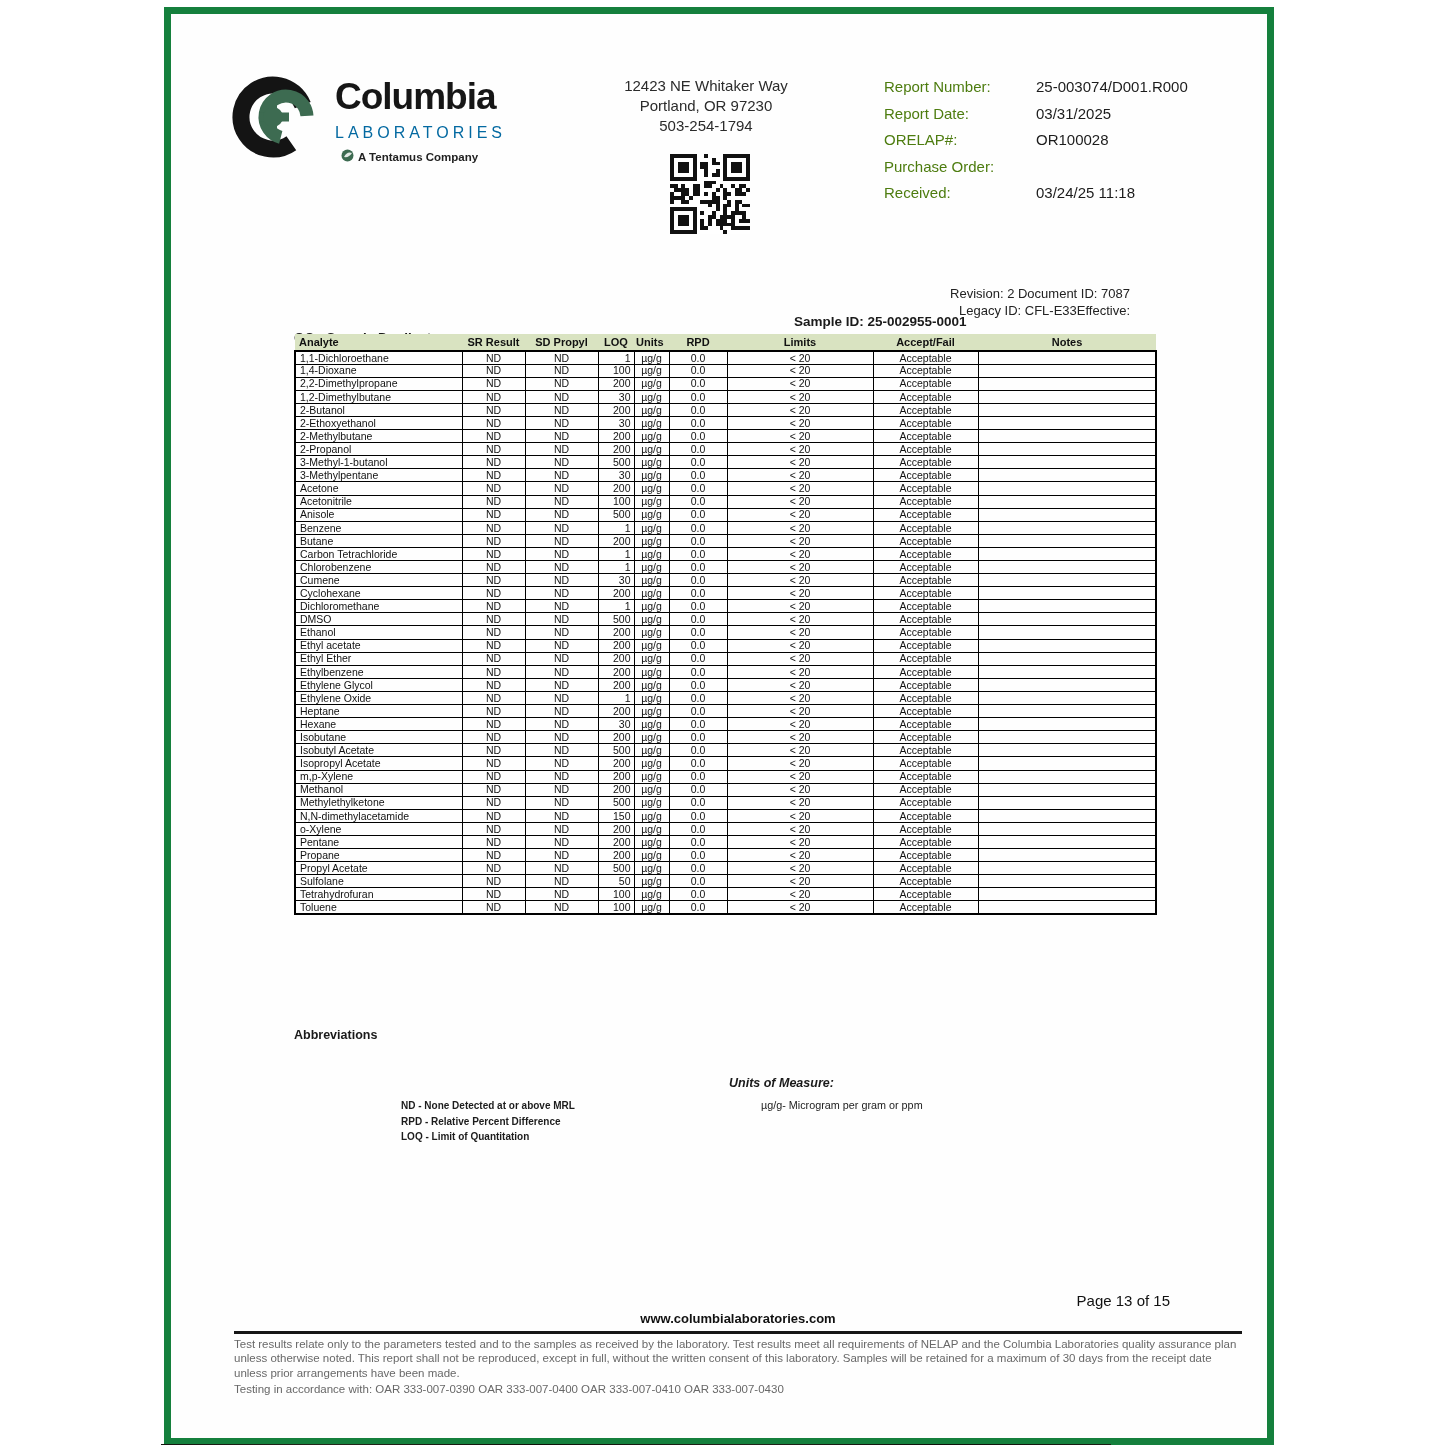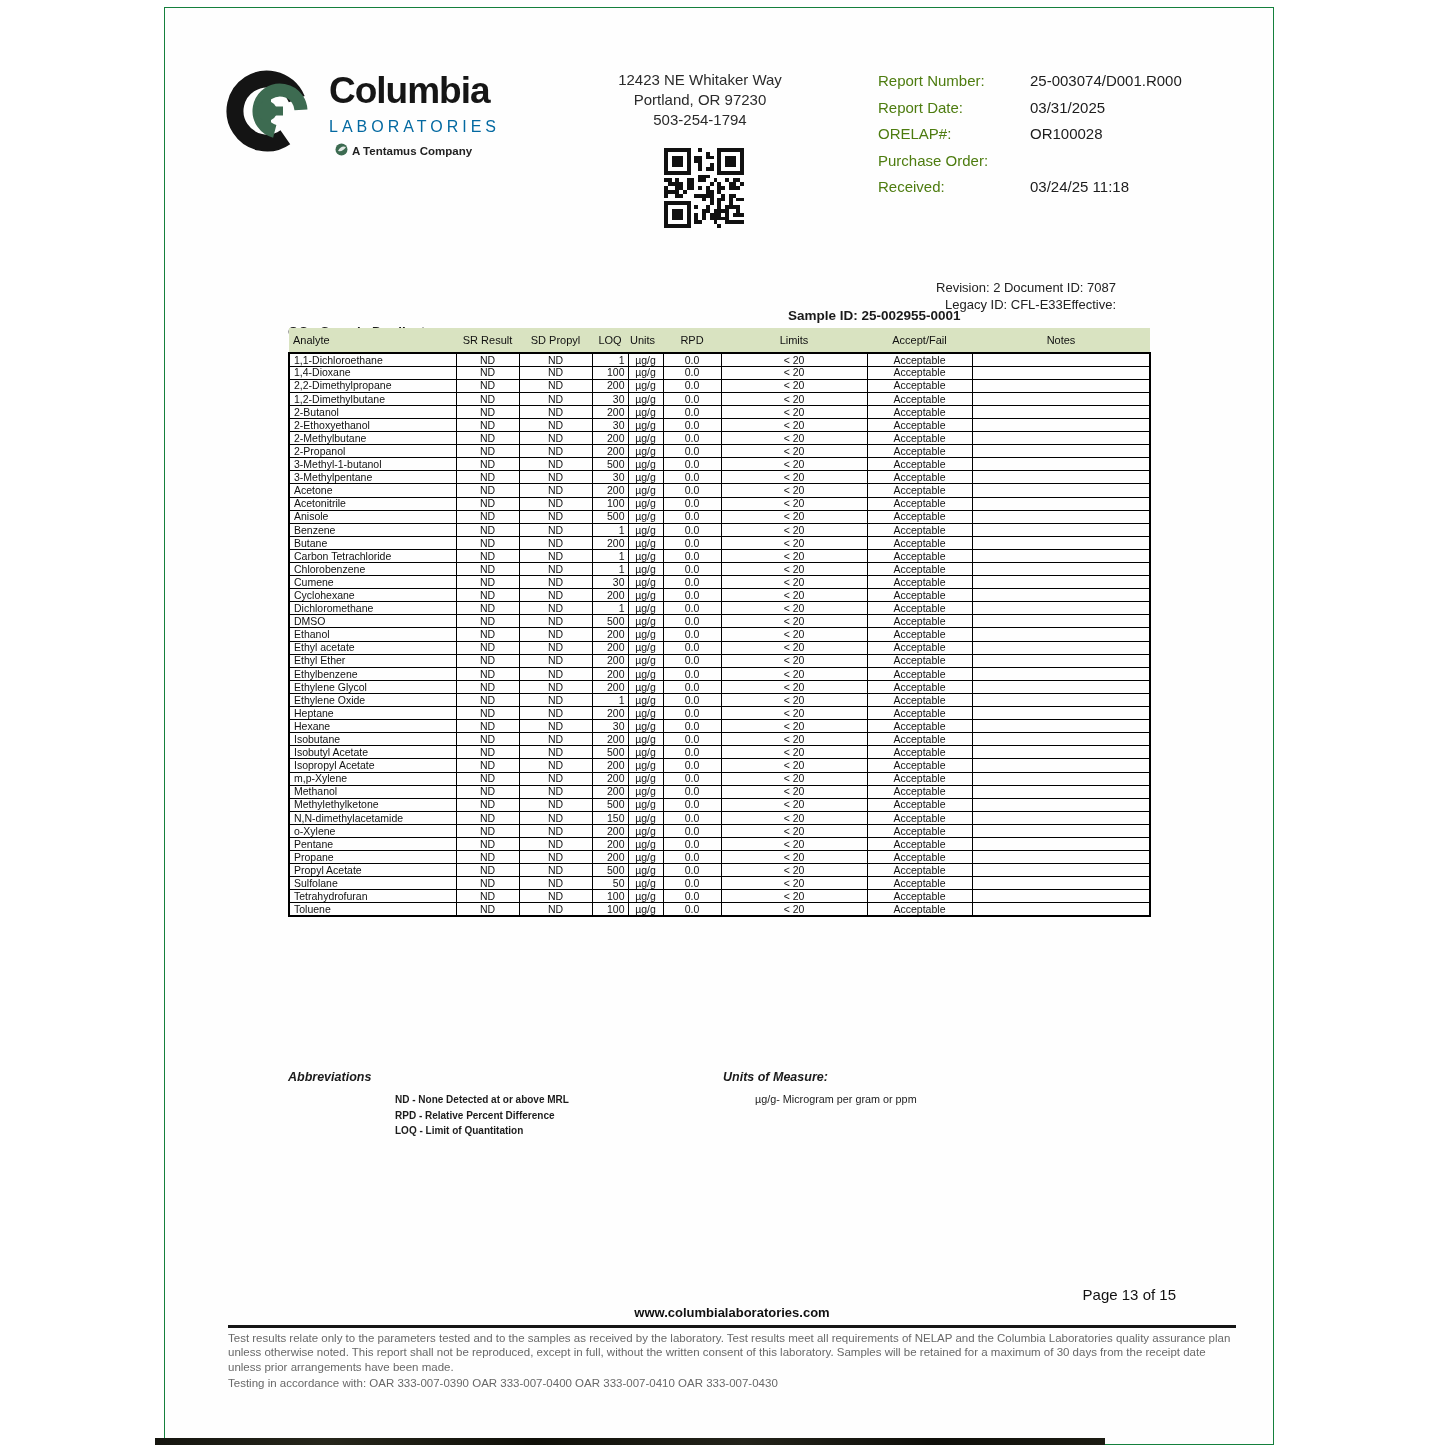--- a/index.html
+++ b/index.html
@@ -1,61 +1,61 @@
 <!DOCTYPE html>
 <html style="--hdr-green: #d9e3c1;"><head>
 <meta charset="utf-8">
 <style>
   * { margin:0; padding:0; box-sizing:border-box; }
   html,body { width:1445px; height:1445px; background:#ffffff; overflow:hidden;
     font-family:"Liberation Sans", sans-serif; color:#1a1a1a; }
   .page { position:absolute; left:164px; top:7px; width:1110px; height:1438px;
-    background:#fefefe; border:1px solid #15803d; }
+    background:#fefefe; border:7px solid #15803d; }
 
   
   .logo-block { position:absolute; left:58px; top:60px; display:flex; align-items:flex-start; }
   .logo-text { margin-left:4px; margin-top:4px; }
   .logo-name { font-size:37px; font-weight:bold; letter-spacing:-1px; color:#161616; line-height:38px; }
   .logo-sub { font-size:16px; letter-spacing:4px; color:#0369a1; margin-top:8px; }
   .logo-tagline { display:flex; align-items:center; margin-top:6px; margin-left:6px; }
   .logo-tagline .txt { font-size:11.5px; font-weight:bold; color:#222; margin-left:4px; }
 
   .address-block { position:absolute; left:370px; top:62px; width:330px; text-align:center;
     font-size:15px; line-height:20px; color:#2b2b2b; }
   .qr-wrap { position:absolute; left:499px; top:140px; width:80px; height:80px; }
 
   .report-info { position:absolute; left:713px; top:64px; font-size:15px; }
   .report-info .row { display:flex; margin-bottom:9.5px; }
   .report-info .lbl { width:152px; font-weight:normal; color:#4d7c0f; }
   .report-info .val { color:#1c1c1c; }
 
-  .revision-block { position:absolute; right:157px; top:271px; text-align:right;
+  .revision-block { position:absolute; right:137px; top:271px; text-align:right;
     font-size:13px; line-height:17px; color:#222; }
 
   .section-title { position:absolute; left:123px; top:316px; font-size:13.5px; font-weight:bold; }
   .sample-id { position:absolute; left:623px; top:300px; font-size:13.5px; font-weight:bold; }
 
   
   .tbl-wrap { position:absolute; left:123px; top:320px; width:861px; }
   table { border-collapse:collapse; table-layout:fixed; width:861px; }
   .col0{width:167px}.col1{width:63px}.col2{width:73px}.col3{width:36px}
   .col4{width:35px}.col5{width:58px}.col6{width:146px}.col7{width:105px}.col8{width:178px}
-  thead th { background:var(--hdr-green); font-size:11px; font-weight:normal; text-align:center;
-    height:25px; padding:1px 2px; border:none; color:#111; }
+  thead th { background:var(--hdr-green); font-size:11px; font-weight:bold; text-align:center;
+    height:17px; padding:1px 2px; border:none; color:#111; }
   thead th.c0 { text-align:left; padding-left:4px; }
   thead th.c4 { text-align:left; }
   tbody { border:2.5px solid #000; }
   tbody td { border:1.8px solid #000; font-size:10.5px; height:13.1px;
     padding:0 3px; line-height:1; white-space:nowrap; overflow:hidden; color:#111; }
   td.c0 { text-align:left; padding-left:4px; }
   td.c1, td.c2, td.c4, td.c5, td.c6, td.c7 { text-align:center; }
   td.c3 { text-align:right; }
 
   
-  .abbr-title { position:absolute; left:123px; top:1062px; font-size:12.5px; font-weight:bold; font-style:italic; }
+  .abbr-title { position:absolute; left:123px; top:1014px; font-size:12.5px; font-weight:bold; }
   .abbr-items { position:absolute; left:230px; top:1084px; font-size:10px; font-weight:bold; line-height:15.6px; color:#1c1c1c; }
   .uom-title { position:absolute; left:558px; top:1062px; font-size:12.5px; font-weight:bold; font-style:italic; }
   .uom-items { position:absolute; left:590px; top:1084px; font-size:10.8px; line-height:15.6px; color:#1c1c1c; }
 
   
   .page-number { position:absolute; left:0; right:97px; top:1278px; text-align:right; font-size:15px; color:#111; }
   .website { position:absolute; left:63px; width:1008px; top:1297px; text-align:center;
     font-size:13px; font-weight:bold; color:#111; }
   .footer-rule { position:absolute; left:63px; top:1317px; width:1008px; height:3px; background:#161616; }
   .disclaimer { position:absolute; left:63px; top:1323px; width:1008px;

